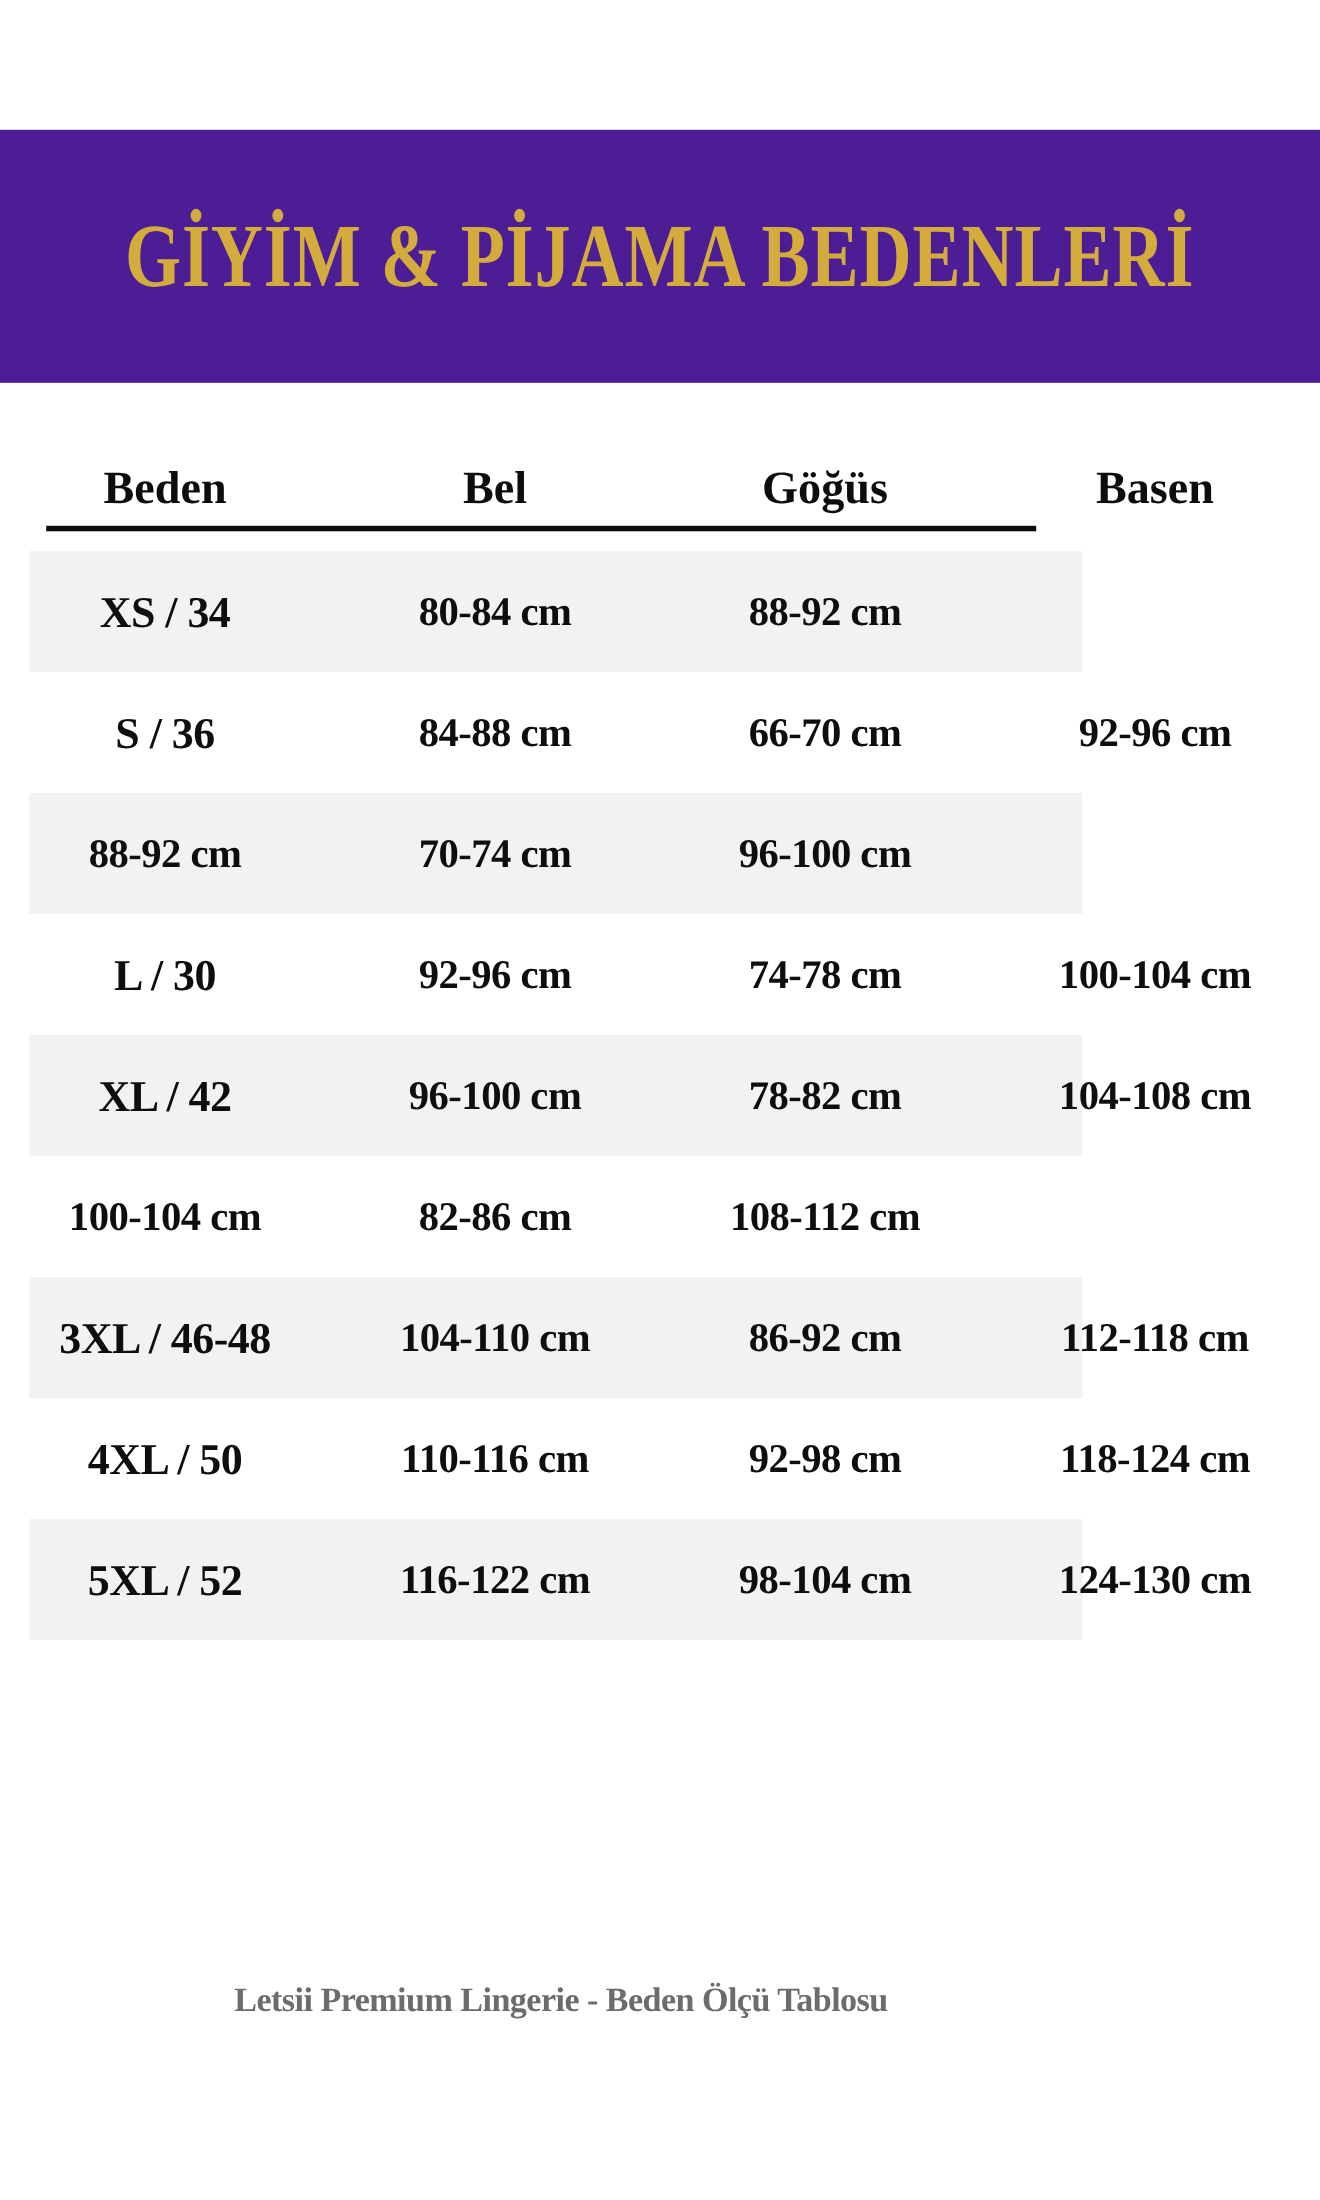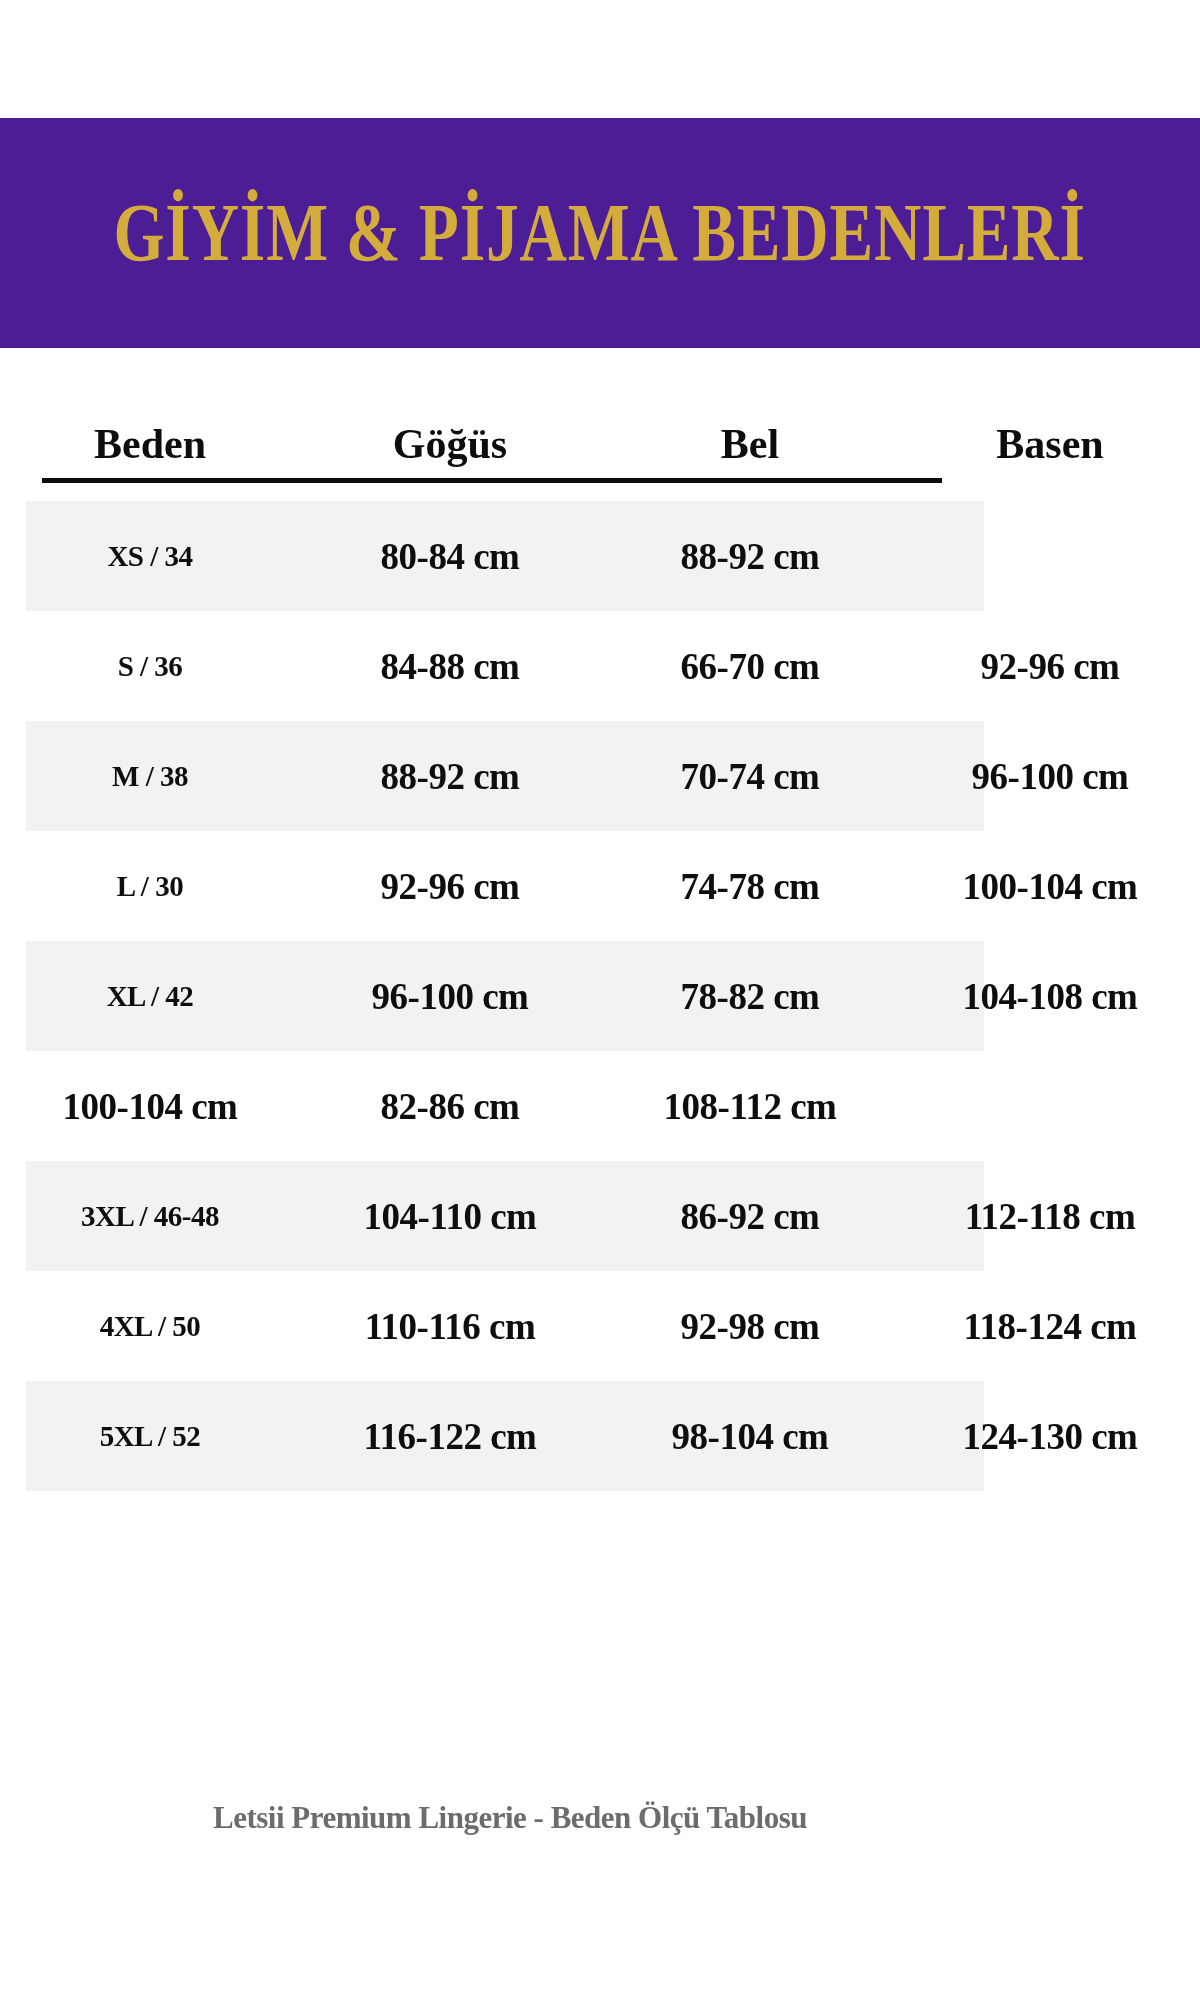--- a/index.html
+++ b/index.html
@@ -85,21 +85,21 @@
     );
   }
   .cell {
     text-align: center;
     font-size: 37px;
     font-weight: bold;
     color: #0e0e0e;
     letter-spacing: -0.5px;
   }
   .cell.size-cell {
-    font-size: 29px;
+    font-size: 40px;
   }
 
   
   .footer {
     position: absolute;
     top: 1800px;
     left: 0;
     width: 1020px;
     text-align: center;
     font-size: 31px;
@@ -112,22 +112,22 @@
 <body>
 
 <div class="banner">
   <span class="banner-title">GİYİM &amp; PİJAMA BEDENLERİ</span>
 </div>
 
 <div class="size-table">
 
   <div class="header-row">
     <div class="header-cell">Beden</div>
+    <div class="header-cell">Bel</div>
     <div class="header-cell">Göğüs</div>
-    <div class="header-cell">Bel</div>
     <div class="header-cell">Basen</div>
   </div>
 
   <div class="header-rule"></div>
 
   <div class="rows">
 
     <div class="row striped">
       <div class="cell size-cell">XS / 34</div>
       <div class="cell">80-84 cm</div>
@@ -135,21 +135,20 @@
     </div>
 
     <div class="row">
       <div class="cell size-cell">S / 36</div>
       <div class="cell">84-88 cm</div>
       <div class="cell">66-70 cm</div>
       <div class="cell">92-96 cm</div>
     </div>
 
     <div class="row striped">
-      <div class="cell size-cell">M / 38</div>
       <div class="cell">88-92 cm</div>
       <div class="cell">70-74 cm</div>
       <div class="cell">96-100 cm</div>
     </div>
 
     <div class="row">
       <div class="cell size-cell">L / 30</div>
       <div class="cell">92-96 cm</div>
       <div class="cell">74-78 cm</div>
       <div class="cell">100-104 cm</div>

